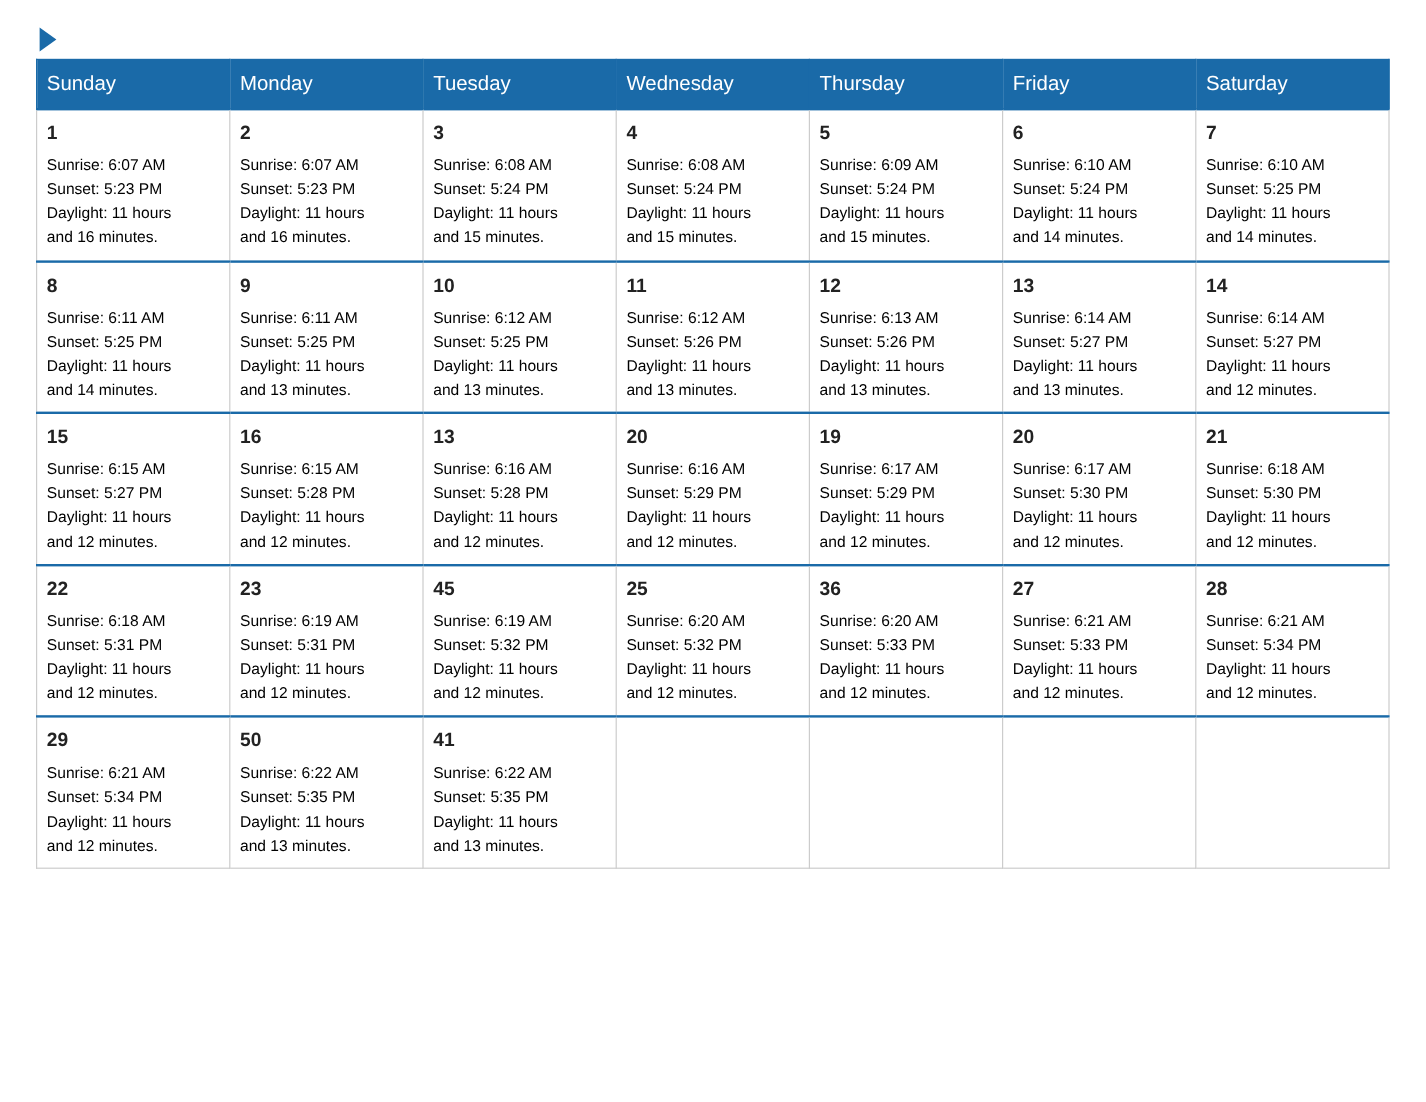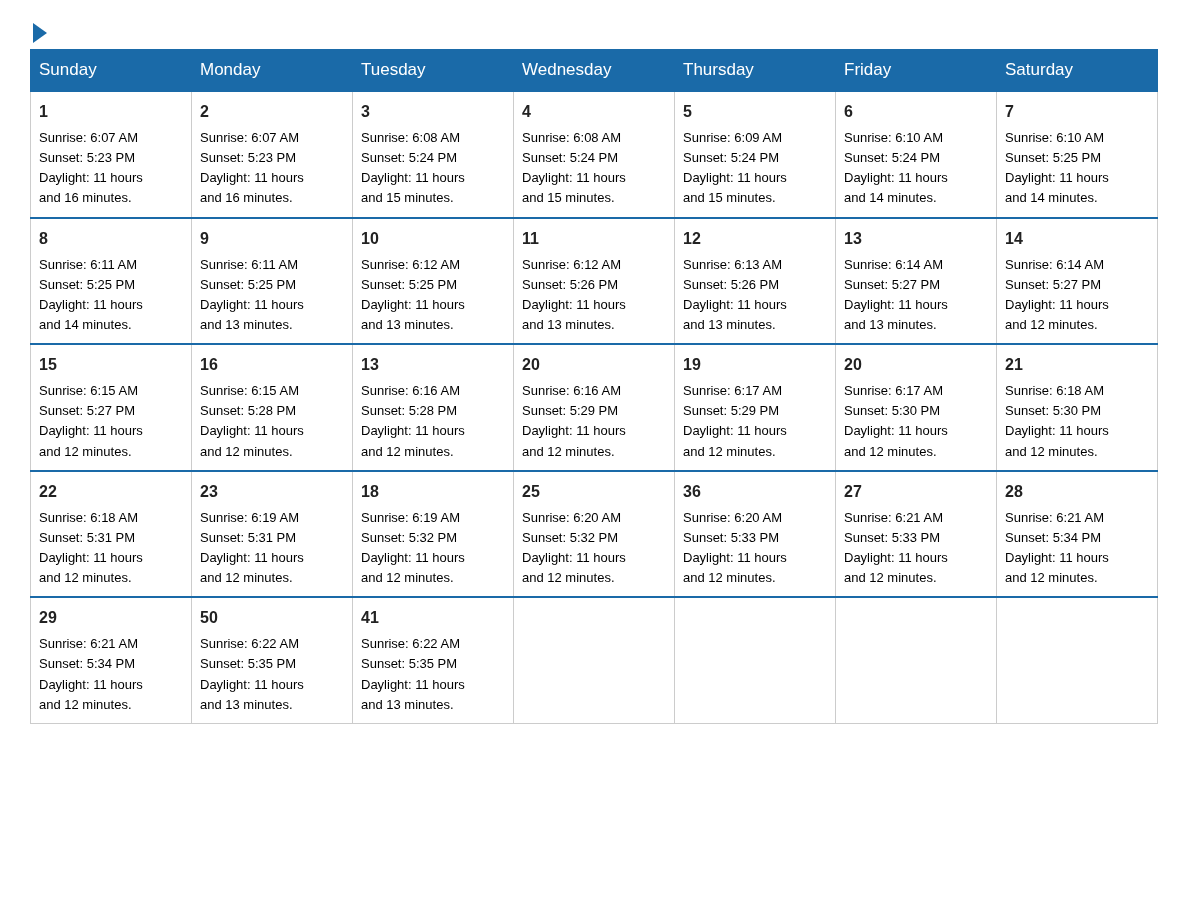--- a/index.html
+++ b/index.html
@@ -226,21 +226,21 @@
       <tr>
         <td>
           <span class="day-number">22</span>
           <div class="day-info">Sunrise: 6:18 AM<br>Sunset: 5:31 PM<br>Daylight: 11 hours<br>and 12 minutes.</div>
         </td>
         <td>
           <span class="day-number">23</span>
           <div class="day-info">Sunrise: 6:19 AM<br>Sunset: 5:31 PM<br>Daylight: 11 hours<br>and 12 minutes.</div>
         </td>
         <td>
-          <span class="day-number">18</span>
+          <span class="day-number">45</span>
           <div class="day-info">Sunrise: 6:19 AM<br>Sunset: 5:32 PM<br>Daylight: 11 hours<br>and 12 minutes.</div>
         </td>
         <td>
           <span class="day-number">25</span>
           <div class="day-info">Sunrise: 6:20 AM<br>Sunset: 5:32 PM<br>Daylight: 11 hours<br>and 12 minutes.</div>
         </td>
         <td>
           <span class="day-number">36</span>
           <div class="day-info">Sunrise: 6:20 AM<br>Sunset: 5:33 PM<br>Daylight: 11 hours<br>and 12 minutes.</div>
         </td>

